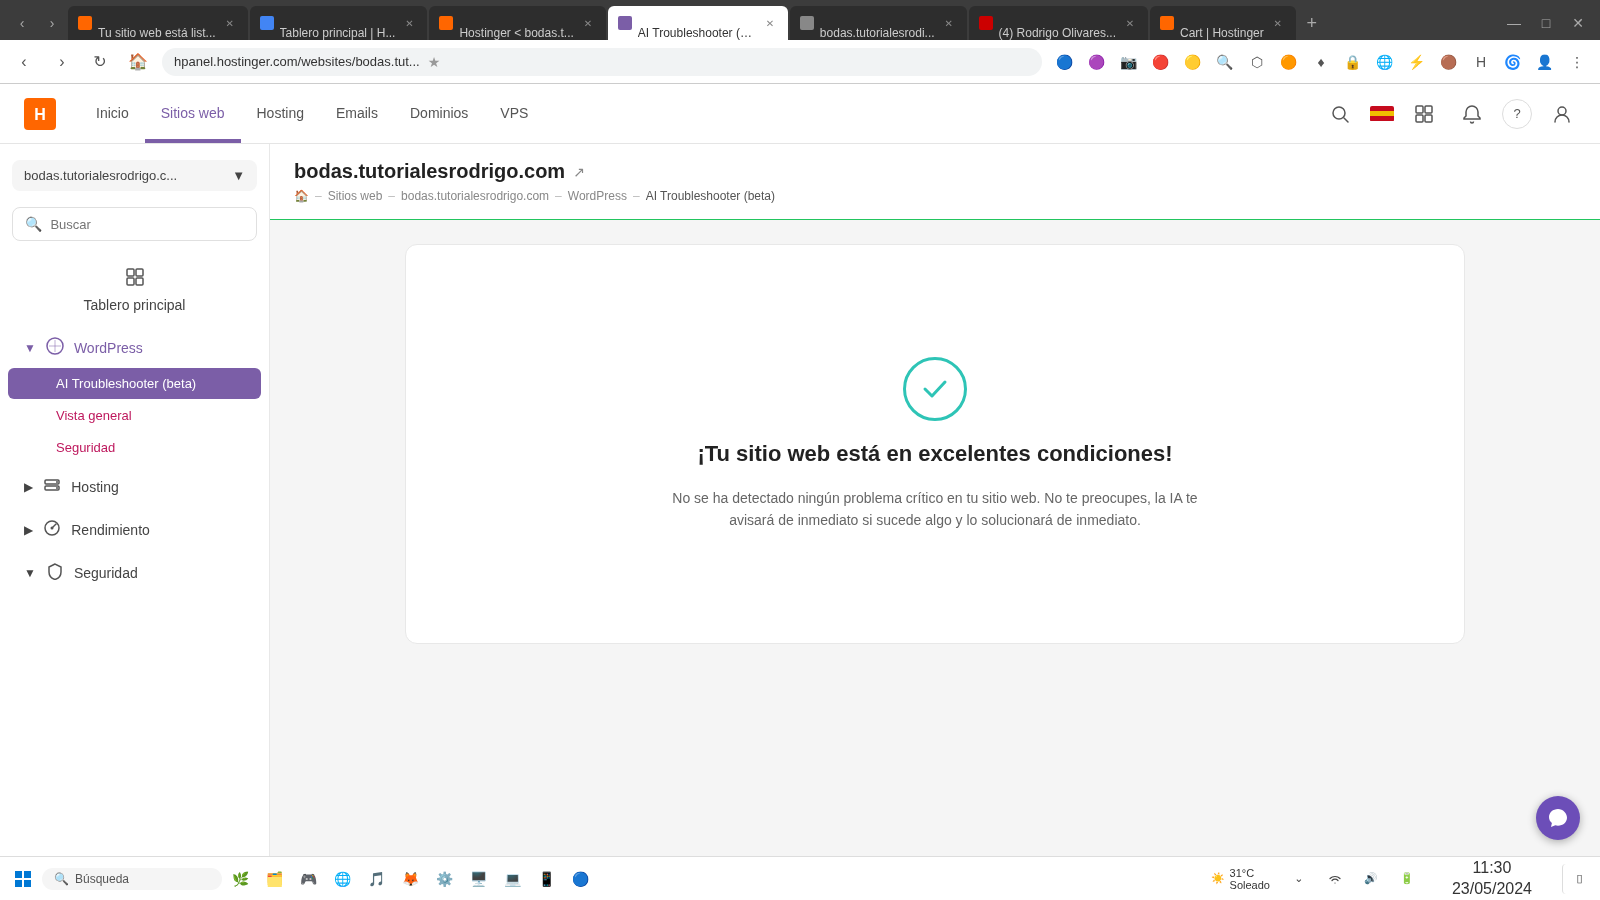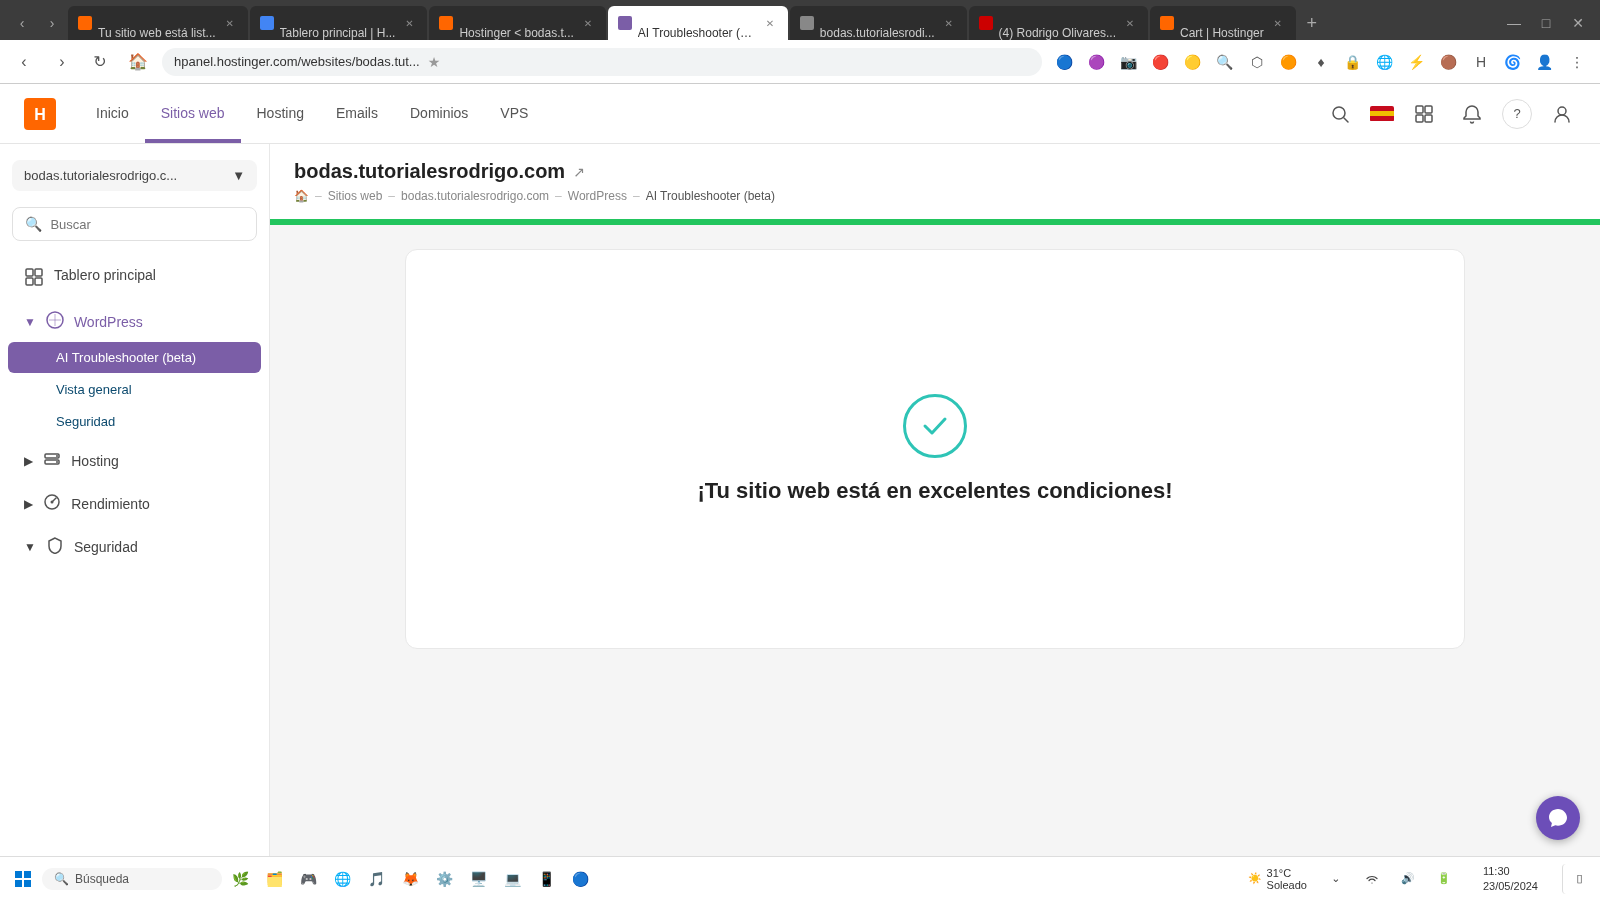--- a/index.html
+++ b/index.html
@@ -40,31 +40,31 @@
     
     .content-area { display: flex; flex: 1; overflow: hidden; }
 
     
     .sidebar { width: 270px; background: #fff; border-right: 1px solid #e8e8e8; display: flex; flex-direction: column; overflow-y: auto; padding: 16px 0; }
     .site-selector { margin: 0 12px 16px; background: #f5f5f5; border-radius: 8px; padding: 8px 12px; display: flex; align-items: center; justify-content: space-between; cursor: pointer; font-size: 13px; color: #444; }
     .search-box { margin: 0 12px 16px; border: 1px solid #e0e0e0; border-radius: 8px; padding: 8px 12px; display: flex; align-items: center; gap: 8px; }
     .search-input { border: none; outline: none; background: transparent; font-size: 13px; color: #1d4ed8; width: 100%; }
     .search-icon { color: #999; font-size: 14px; }
 
-    .sidebar-item { display: flex; align-items: flex-start; gap: 10px; padding: 10px 16px; cursor: pointer; color: #444; font-size: 14px; border-radius: 6px; margin: 0 8px 2px; }
+    .sidebar-item { display: flex; align-items: center; gap: 10px; padding: 10px 16px; cursor: pointer; color: #444; font-size: 14px; border-radius: 6px; margin: 0 8px 2px; flex-direction: column; }
     .sidebar-item .item-icon { width: 20px; height: 20px; display: flex; align-items: center; justify-content: center; flex-shrink: 0; }
 
-    .sidebar-sub-item { padding: 8px 16px 8px 48px; cursor: pointer; color: #0c4a6e; font-size: 13px; border-radius: 6px; margin: 0 8px 1px; }
+    .sidebar-sub-item { padding: 8px 16px 8px 48px; cursor: pointer; color: #be185d; font-size: 13px; border-radius: 6px; margin: 0 8px 1px; }
     .sidebar-sub-item.active { background: #7b5ea7; color: #fff; border-radius: 6px; }
 
     .sidebar-section-header { display: flex; align-items: center; gap: 10px; padding: 8px 16px; cursor: pointer; color: #444; font-size: 14px; font-weight: 500; margin: 4px 8px 2px; border-radius: 6px; }
 
     
     .main { flex: 1; display: flex; flex-direction: column; overflow: hidden; background: #f5f5f5; }
-    .page-header { background: #fff; padding: 16px 24px; border-bottom: 6px solid #22c55e; }
+    .page-header { background: #fff; padding: 16px 24px; border-bottom: 1px solid #22c55e; }
     .page-title-row { display: flex; align-items: center; gap: 8px; margin-bottom: 6px; }
     .page-title { font-size: 20px; font-weight: 600; color: #222; }
     .external-link-icon { color: #888; font-size: 14px; cursor: pointer; }
     .breadcrumb { display: flex; align-items: center; gap: 6px; font-size: 12px; color: #888; }
     .breadcrumb-sep { color: #bbb; }
     .breadcrumb-item { cursor: pointer; }
     .breadcrumb-active { color: #555; }
 
     .page-body { flex: 1; padding: 24px; overflow-y: auto; display: flex; align-items: flex-start; justify-content: center; }
     .content-card { background: #fff; border-radius: 12px; border: 1px solid #e8e8e8; width: 100%; max-width: 1060px; min-height: 400px; display: flex; align-items: center; justify-content: center; }
@@ -328,20 +328,21 @@
       <div class="page-body">
         <div class="content-card">
           <div class="success-content">
 
             <div class="success-icon">
               <svg width="36" height="36" viewBox="0 0 36 36" fill="none">
                 <path d="M8 18L15 25L28 11" stroke="#2ec4b6" stroke-width="3" stroke-linecap="round" stroke-linejoin="round"></path>
               </svg>
             </div>
             <div class="success-title">¡Tu sitio web está en excelentes condiciones!</div>
+            <div class="success-desc">No se ha detectado ningún problema crítico en tu sitio web. No te preocupes, la IA te avisará de inmediato si sucede algo y lo solucionará de inmediato.</div>
           </div>
         </div>
       </div>
     </div>
   </div>
 </div>
 
 <div class="chat-bubble">
   <svg width="22" height="22" viewBox="0 0 22 22" fill="none">
     <path d="M11 2C6 2 2 5.6 2 10c0 2.4 1.1 4.6 2.9 6.1L4 20l4.3-1.7c.8.3 1.7.4 2.7.4 5 0 9-3.6 9-8s-4-8.7-9-8.7z" fill="white"></path>
@@ -383,19 +384,19 @@
       </div>
     </div>
     <div class="taskbar-icon">⌄</div>
     <div class="taskbar-icon">
       <svg width="16" height="16" viewBox="0 0 16 16" fill="none">
         <path d="M8 12h.01M5 9.5C5.8 8.7 6.8 8.2 8 8.2s2.2.5 3 1.3M3 7.5C4.3 6.2 6 5.5 8 5.5s3.7.7 5 2" stroke="#444" stroke-width="1.2" stroke-linecap="round"></path>
       </svg>
     </div>
     <div class="taskbar-icon">🔊</div>
     <div class="taskbar-icon">🔋</div>
-    <div style="font-size:11px; color:#333; text-align:left; line-height:1.3; margin:0 18px;">
+    <div style="font-size:16px; color:#333; text-align:center; line-height:1.3; margin:0 24px;">
       <div>11:30</div>
       <div>23/05/2024</div>
     </div>
     <div class="taskbar-icon" style="border-left:1px solid #ddd; padding-left:4px;">▯</div>
   </div>
 </div>
 
 </body></html>

